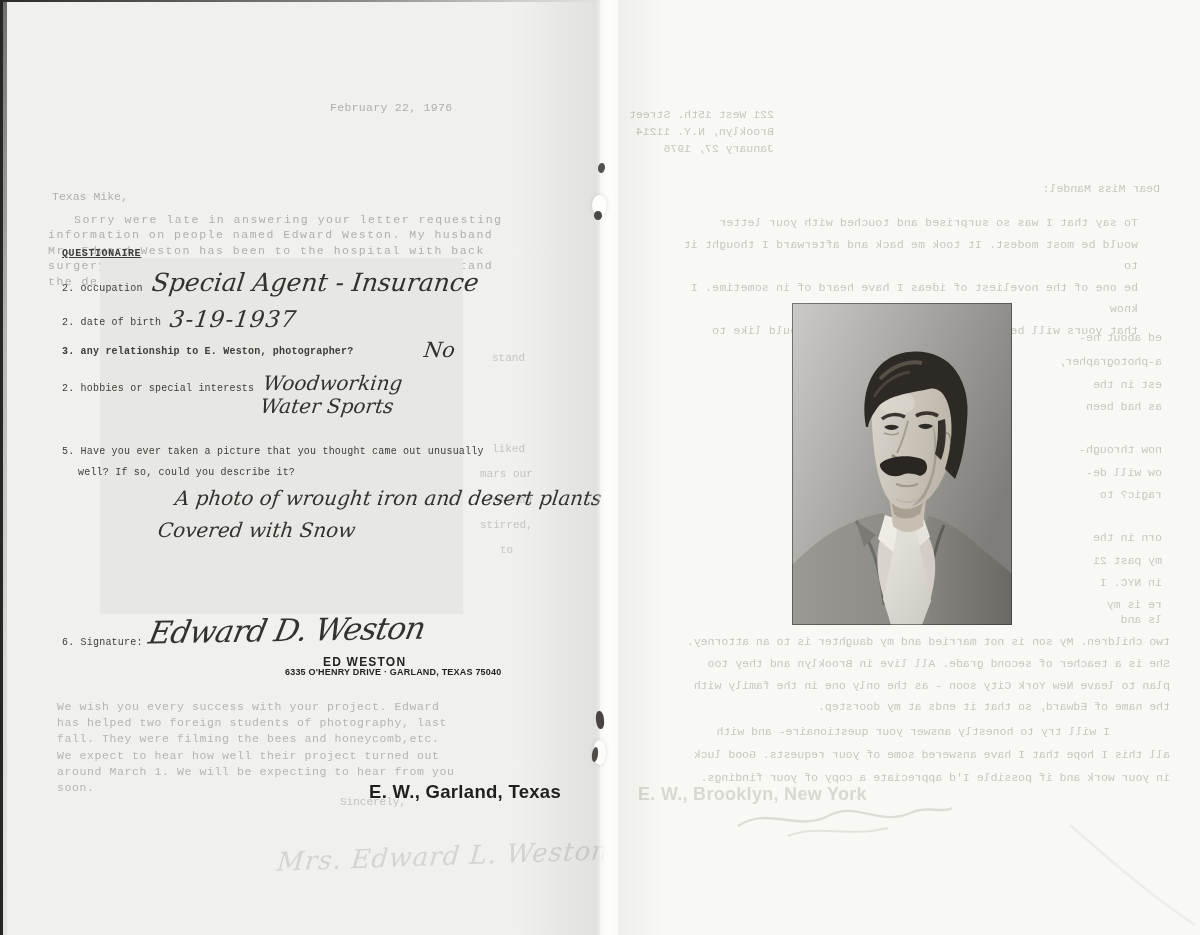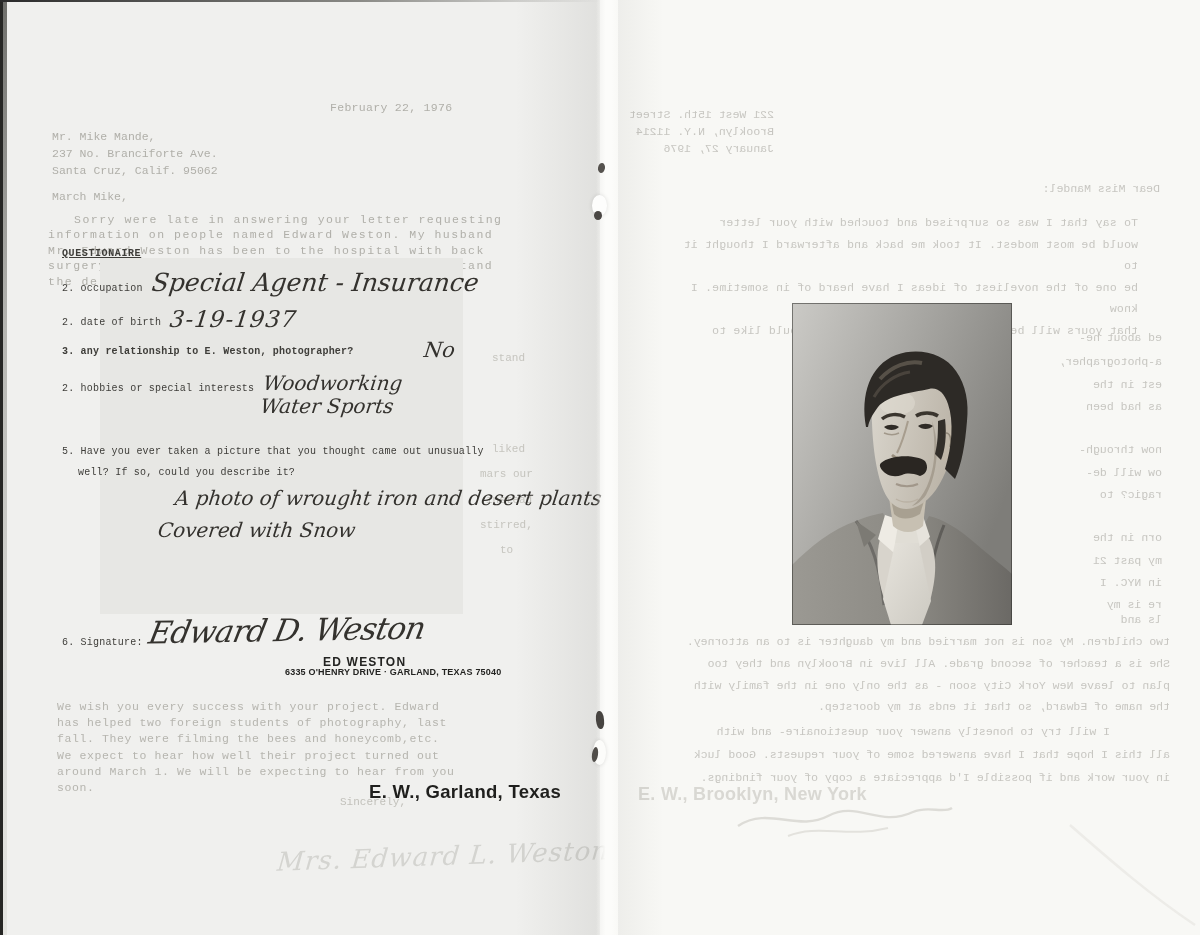--- a/index.html
+++ b/index.html
@@ -48,24 +48,21 @@
   .staple-part{position:absolute;}
 </style>
 </head>
 <body>
 
 <div id="spread">
 
   <div id="left-page" class="abs">
 
     <div class="abs mono ghostL" style="left:330px;top:100px;letter-spacing:0.3px;">February 22, 1976</div>
-    <div class="abs mono ghostL pre" style="left:52px;top:128px;line-height:17px;">Mr. Mike Mande,
-237 No. Branciforte Ave.
-Santa Cruz, Calif. 95062</div>
-    <div class="abs mono ghostL" style="left:52px;top:189px;">March Mike,</div>
+    <div class="abs mono ghostL" style="left:52px;top:189px;">Texas Mike,</div>
     <div class="abs mono ghostL pre" style="left:48px;top:212px;width:500px;letter-spacing:1.5px;text-indent:26px;">Sorry were late in answering your letter requesting
 information on people named Edward Weston.  My husband
 Mr. Edward Weston has been to the hospital with back
 surgery - convalescing at home.  So you can understand
 the delay.</div>
 
     <div id="paste-box" class="abs"></div>
 
     <div class="abs mono ghost-frag" style="left:492px;top:352px;">stand</div>
     <div class="abs mono ghost-frag" style="left:492px;top:443px;">liked</div>

